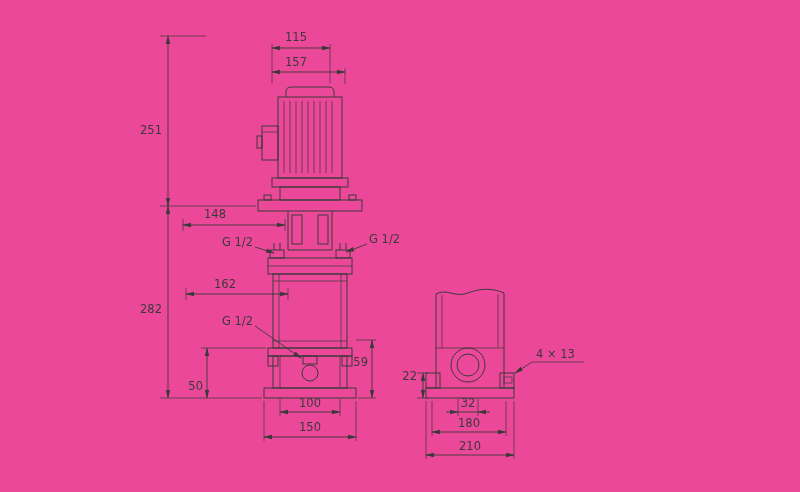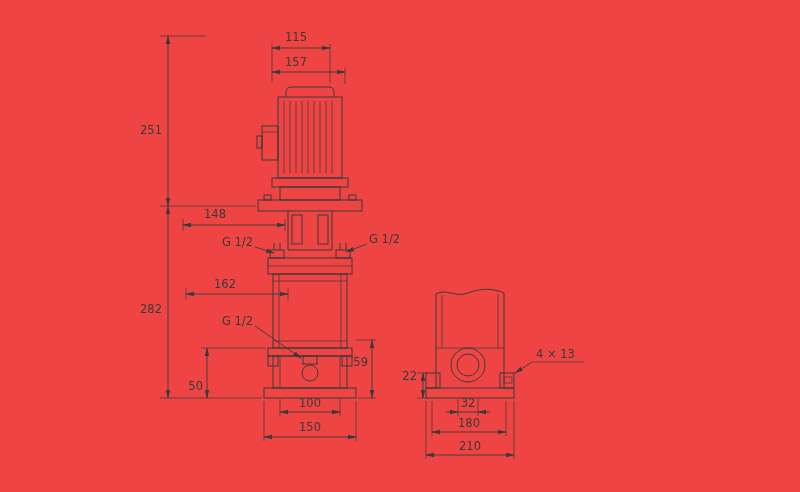--- a/index.html
+++ b/index.html
@@ -1,17 +1,17 @@
 <!DOCTYPE html>
 <html><head>
 <meta charset="utf-8">
 <style>
   html, body { margin: 0; padding: 0; background: #ffffff; }
   .page {
-    width: 800px; height: 492px; background: #ef4444;
+    width: 800px; height: 492px; background: #ec4899;
     position: relative; overflow: hidden;
     font-family: "DejaVu Sans", "Liberation Sans", sans-serif;
   }
   svg { display: block; }
   svg text {
     font-family: "DejaVu Sans", "Liberation Sans", sans-serif;
     font-size: 11.5px;
     fill: #3a3a3a;
   }
   .ln   { stroke: #3a3a3a; stroke-width: 1;    fill: none; }

